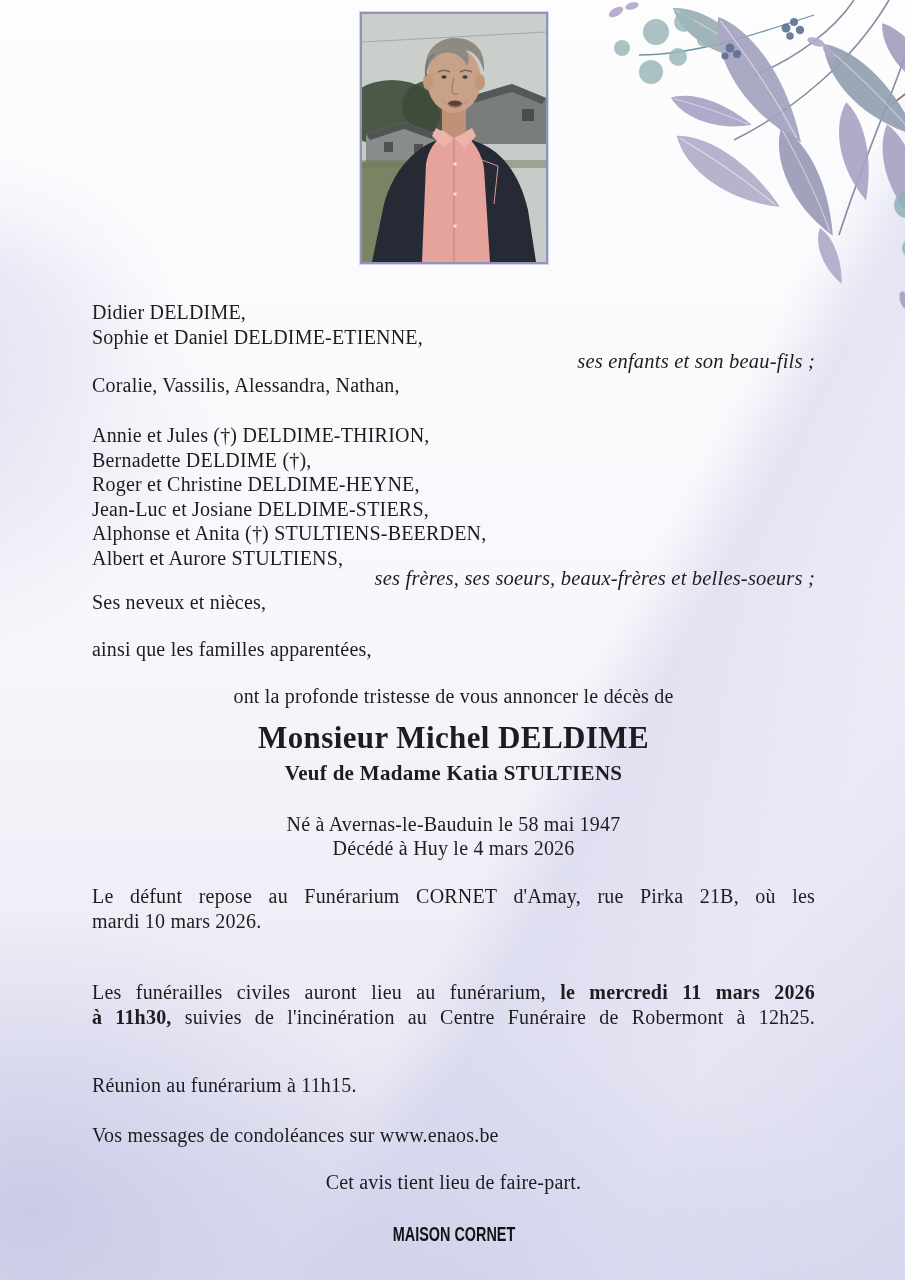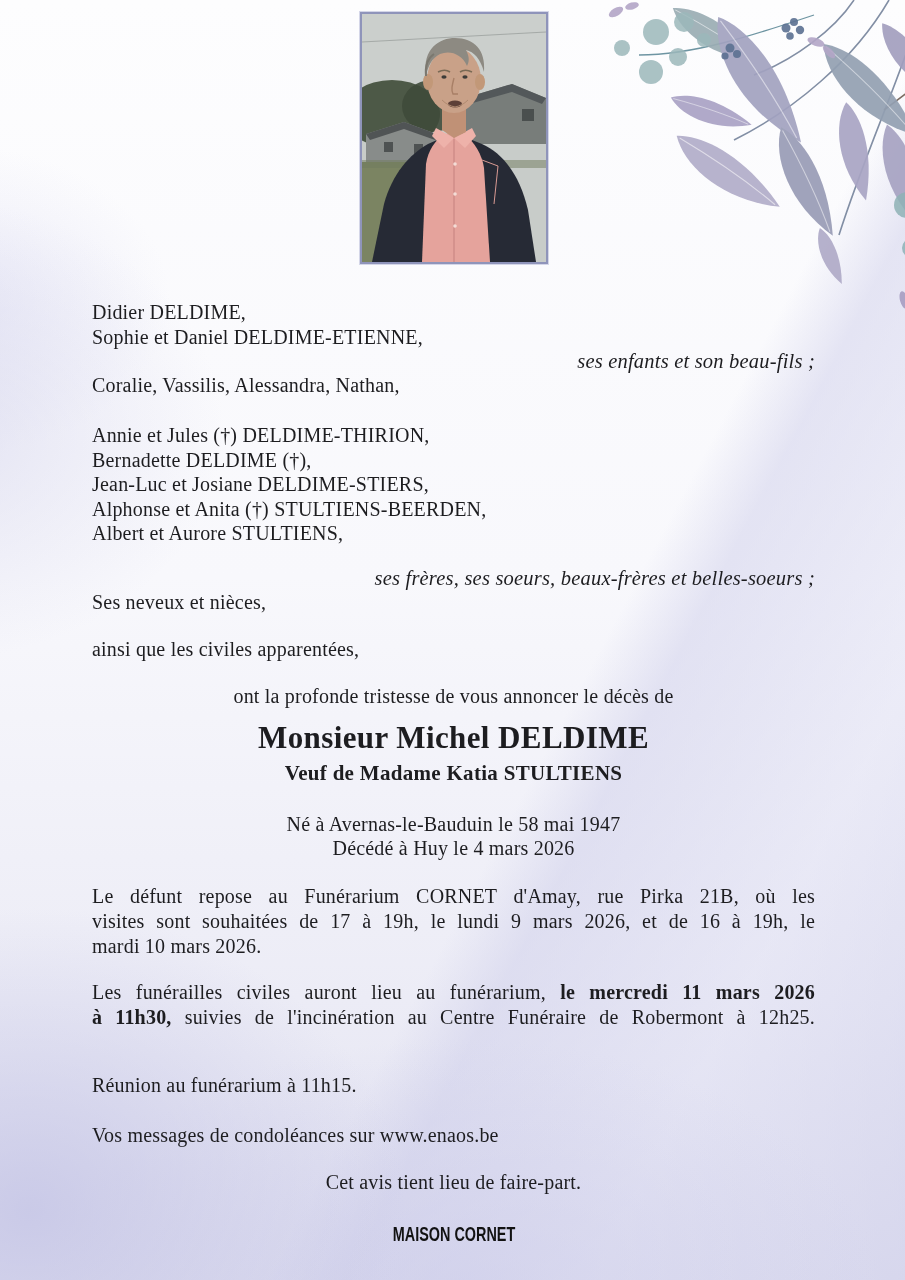--- a/index.html
+++ b/index.html
@@ -200,42 +200,42 @@
   <div class="line italic-right" style="top:349px">ses enfants et son beau-fils ;</div>
 
   <div class="line" style="top:373px">
     <div>Coralie, Vassilis, Alessandra, Nathan,</div>
   </div>
 
 
   <div class="line" style="top:423px">
     <div>Annie et Jules (†) DELDIME-THIRION,</div>
     <div>Bernadette DELDIME (†),</div>
+    <div>Roger et Christine DELDIME-HEYNE,</div>
     <div>Jean-Luc et Josiane DELDIME-STIERS,</div>
     <div>Alphonse et Anita (†) STULTIENS-BEERDEN,</div>
     <div>Albert et Aurore STULTIENS,</div>
   </div>
 
   <div class="line italic-right" style="top:566px">ses frères, ses soeurs, beaux-frères et belles-soeurs ;</div>
 
   <div class="line" style="top:590px">Ses neveux et nièces,</div>
 
-  <div class="line" style="top:637px">ainsi que les civiles apparentées,</div>
+  <div class="line" style="top:637px">ainsi que les familles apparentées,</div>
 
   <div class="line center" style="top:684px">ont la profonde tristesse de vous annoncer le décès de</div>
 
   <div class="line center title" style="top:726px">Monsieur Michel DELDIME</div>
   <div class="line center subtitle" style="top:761px">Veuf de Madame Katia STULTIENS</div>
 
   <div class="line center" style="top:812px">Né à Avernas-le-Bauduin le 58 mai 1947</div>
   <div class="line center" style="top:836px">Décédé à Huy le 4 mars 2026</div>
 
   <div class="line para" style="top:884px">
     <span class="jline">Le défunt repose au Funérarium CORNET d'Amay, rue Pirka 21B, où les</span>
-    <span class="jline">visites sont souhaitées de 17 à 19h, le lundi 9 mars 2026, et de 16 à 19h, le</span>
     <span class="jlast">mardi 10 mars 2026.</span>
   </div>
 
   <div class="line para" style="top:980px">
     <span class="jline"><span>Les funérailles civiles auront lieu au funérarium, </span><b>le mercredi 11 mars 2026</b></span>
     <span class="jline"><b>à 11h30,</b><span> suivies de l'incinération au Centre Funéraire de Robermont à 12h25.</span></span>
   </div>
 
   <div class="line" style="top:1073px">Réunion au funérarium à 11h15.</div>
 

